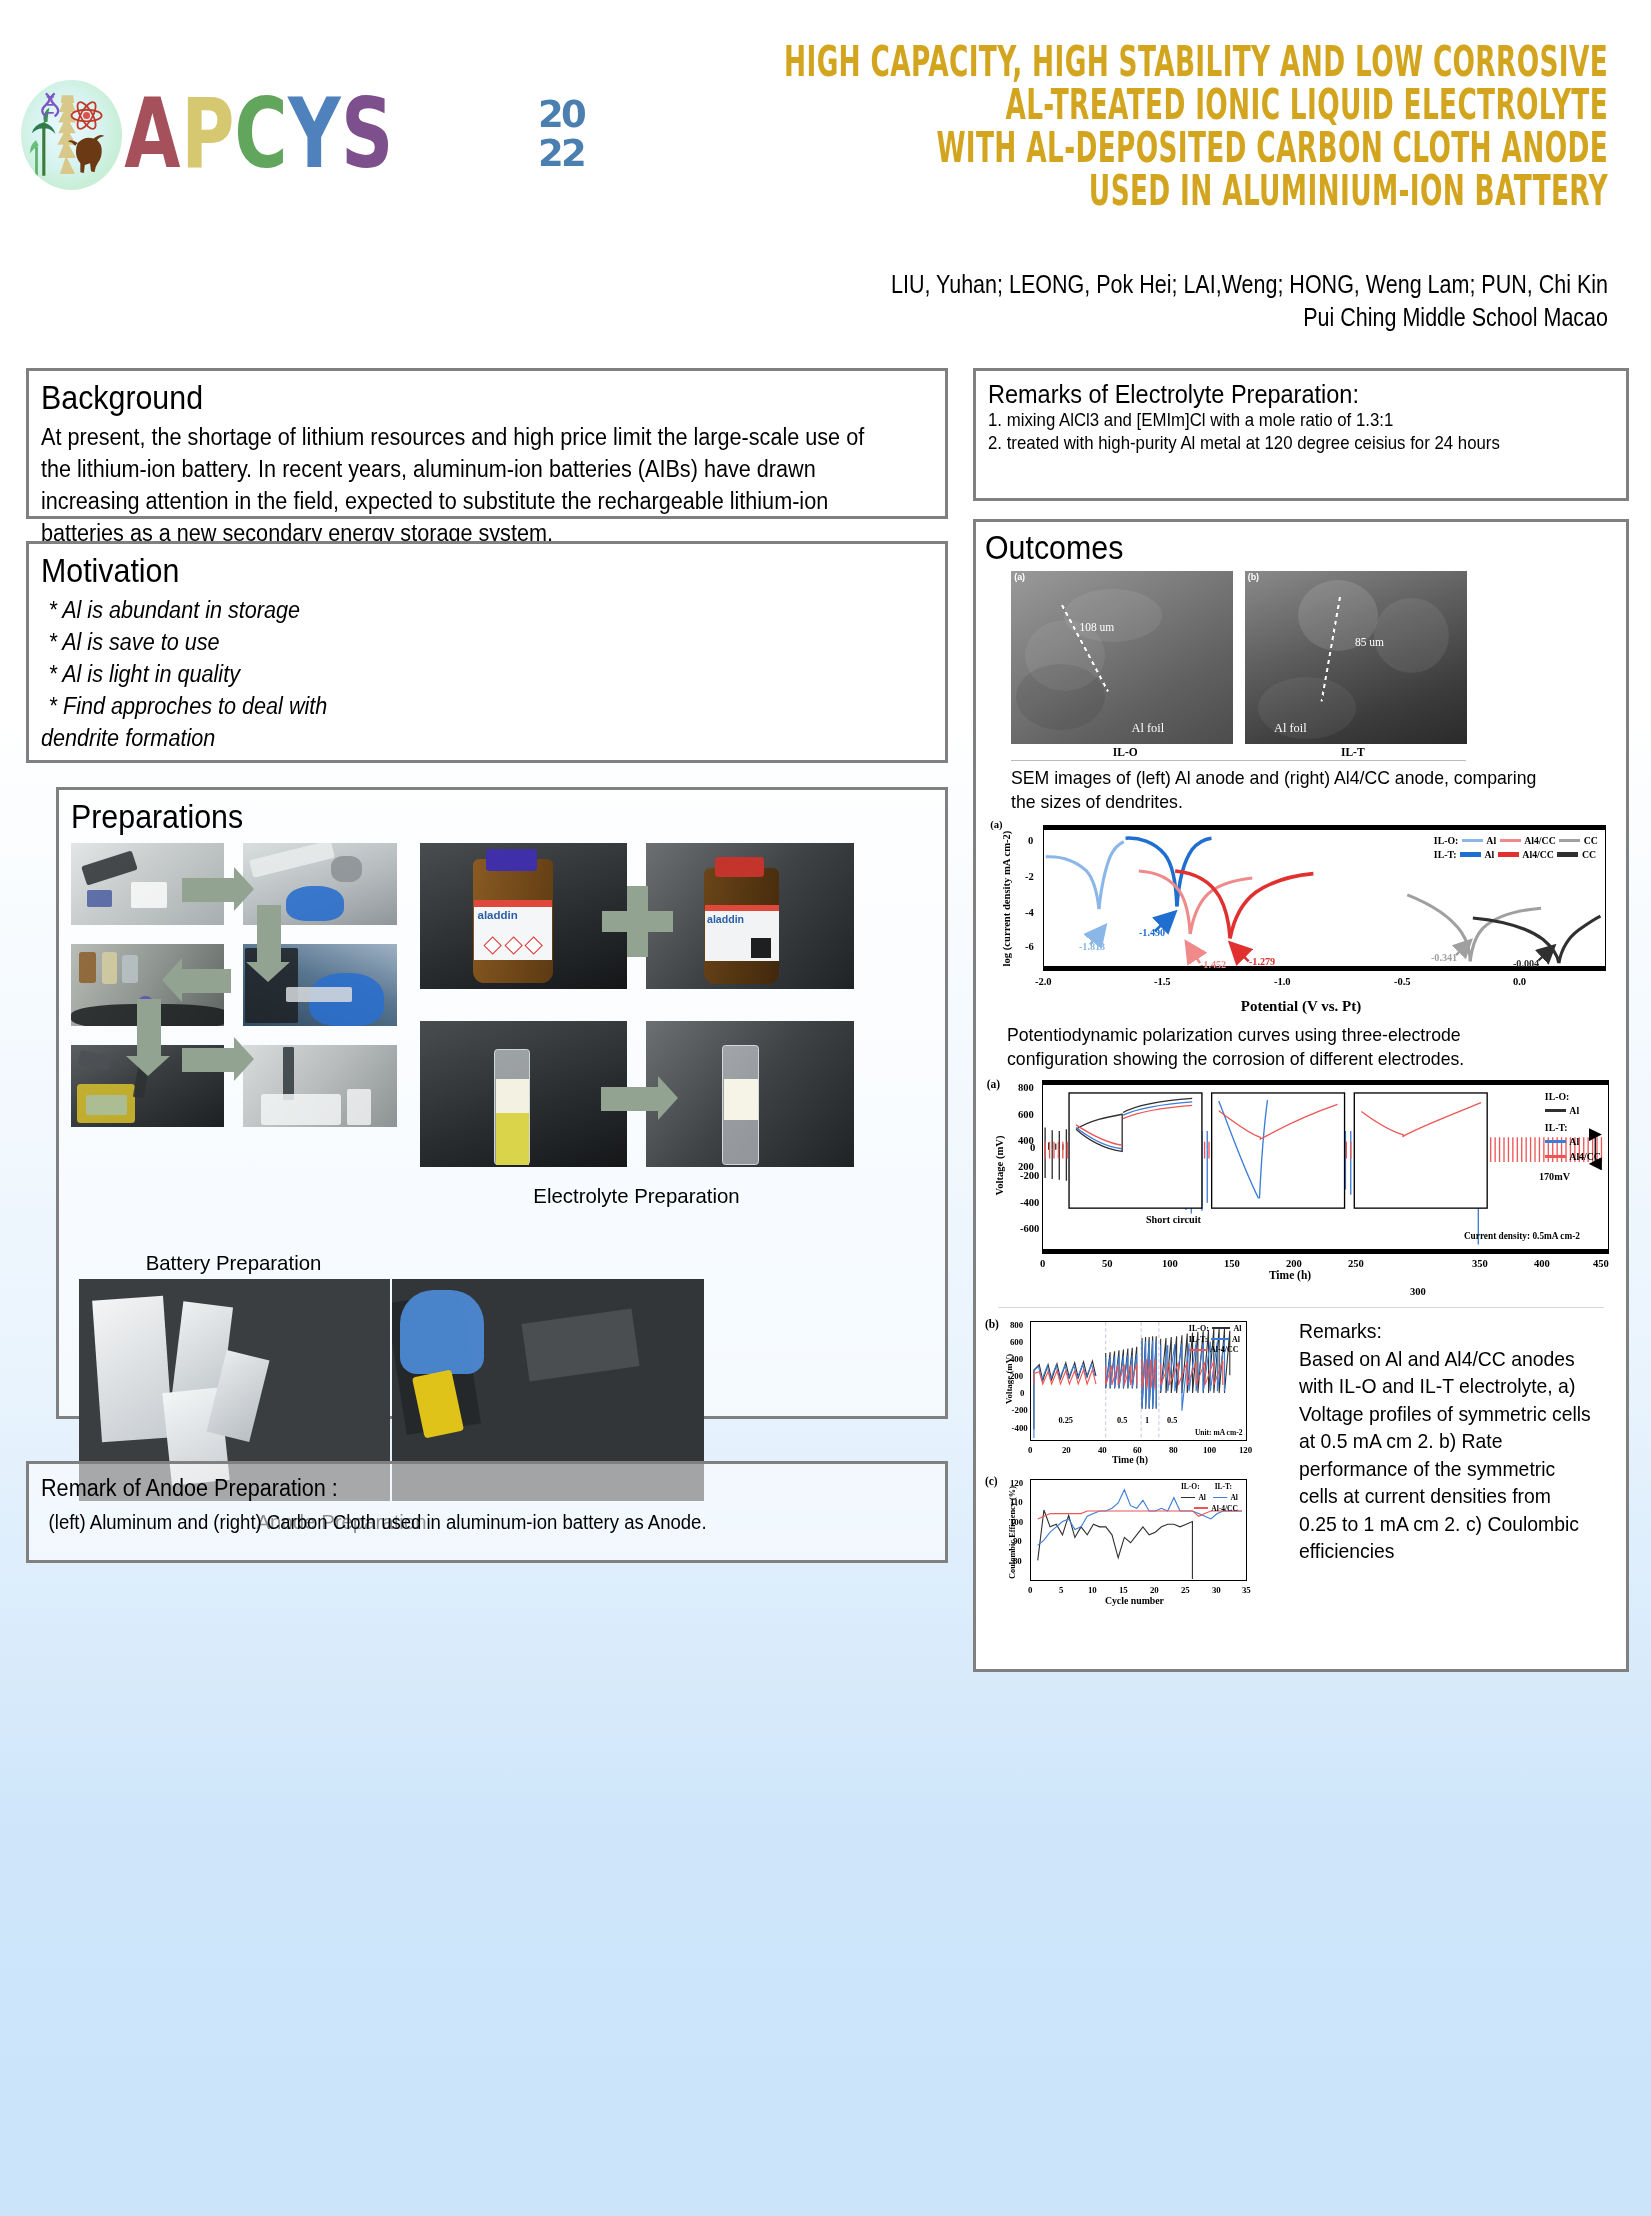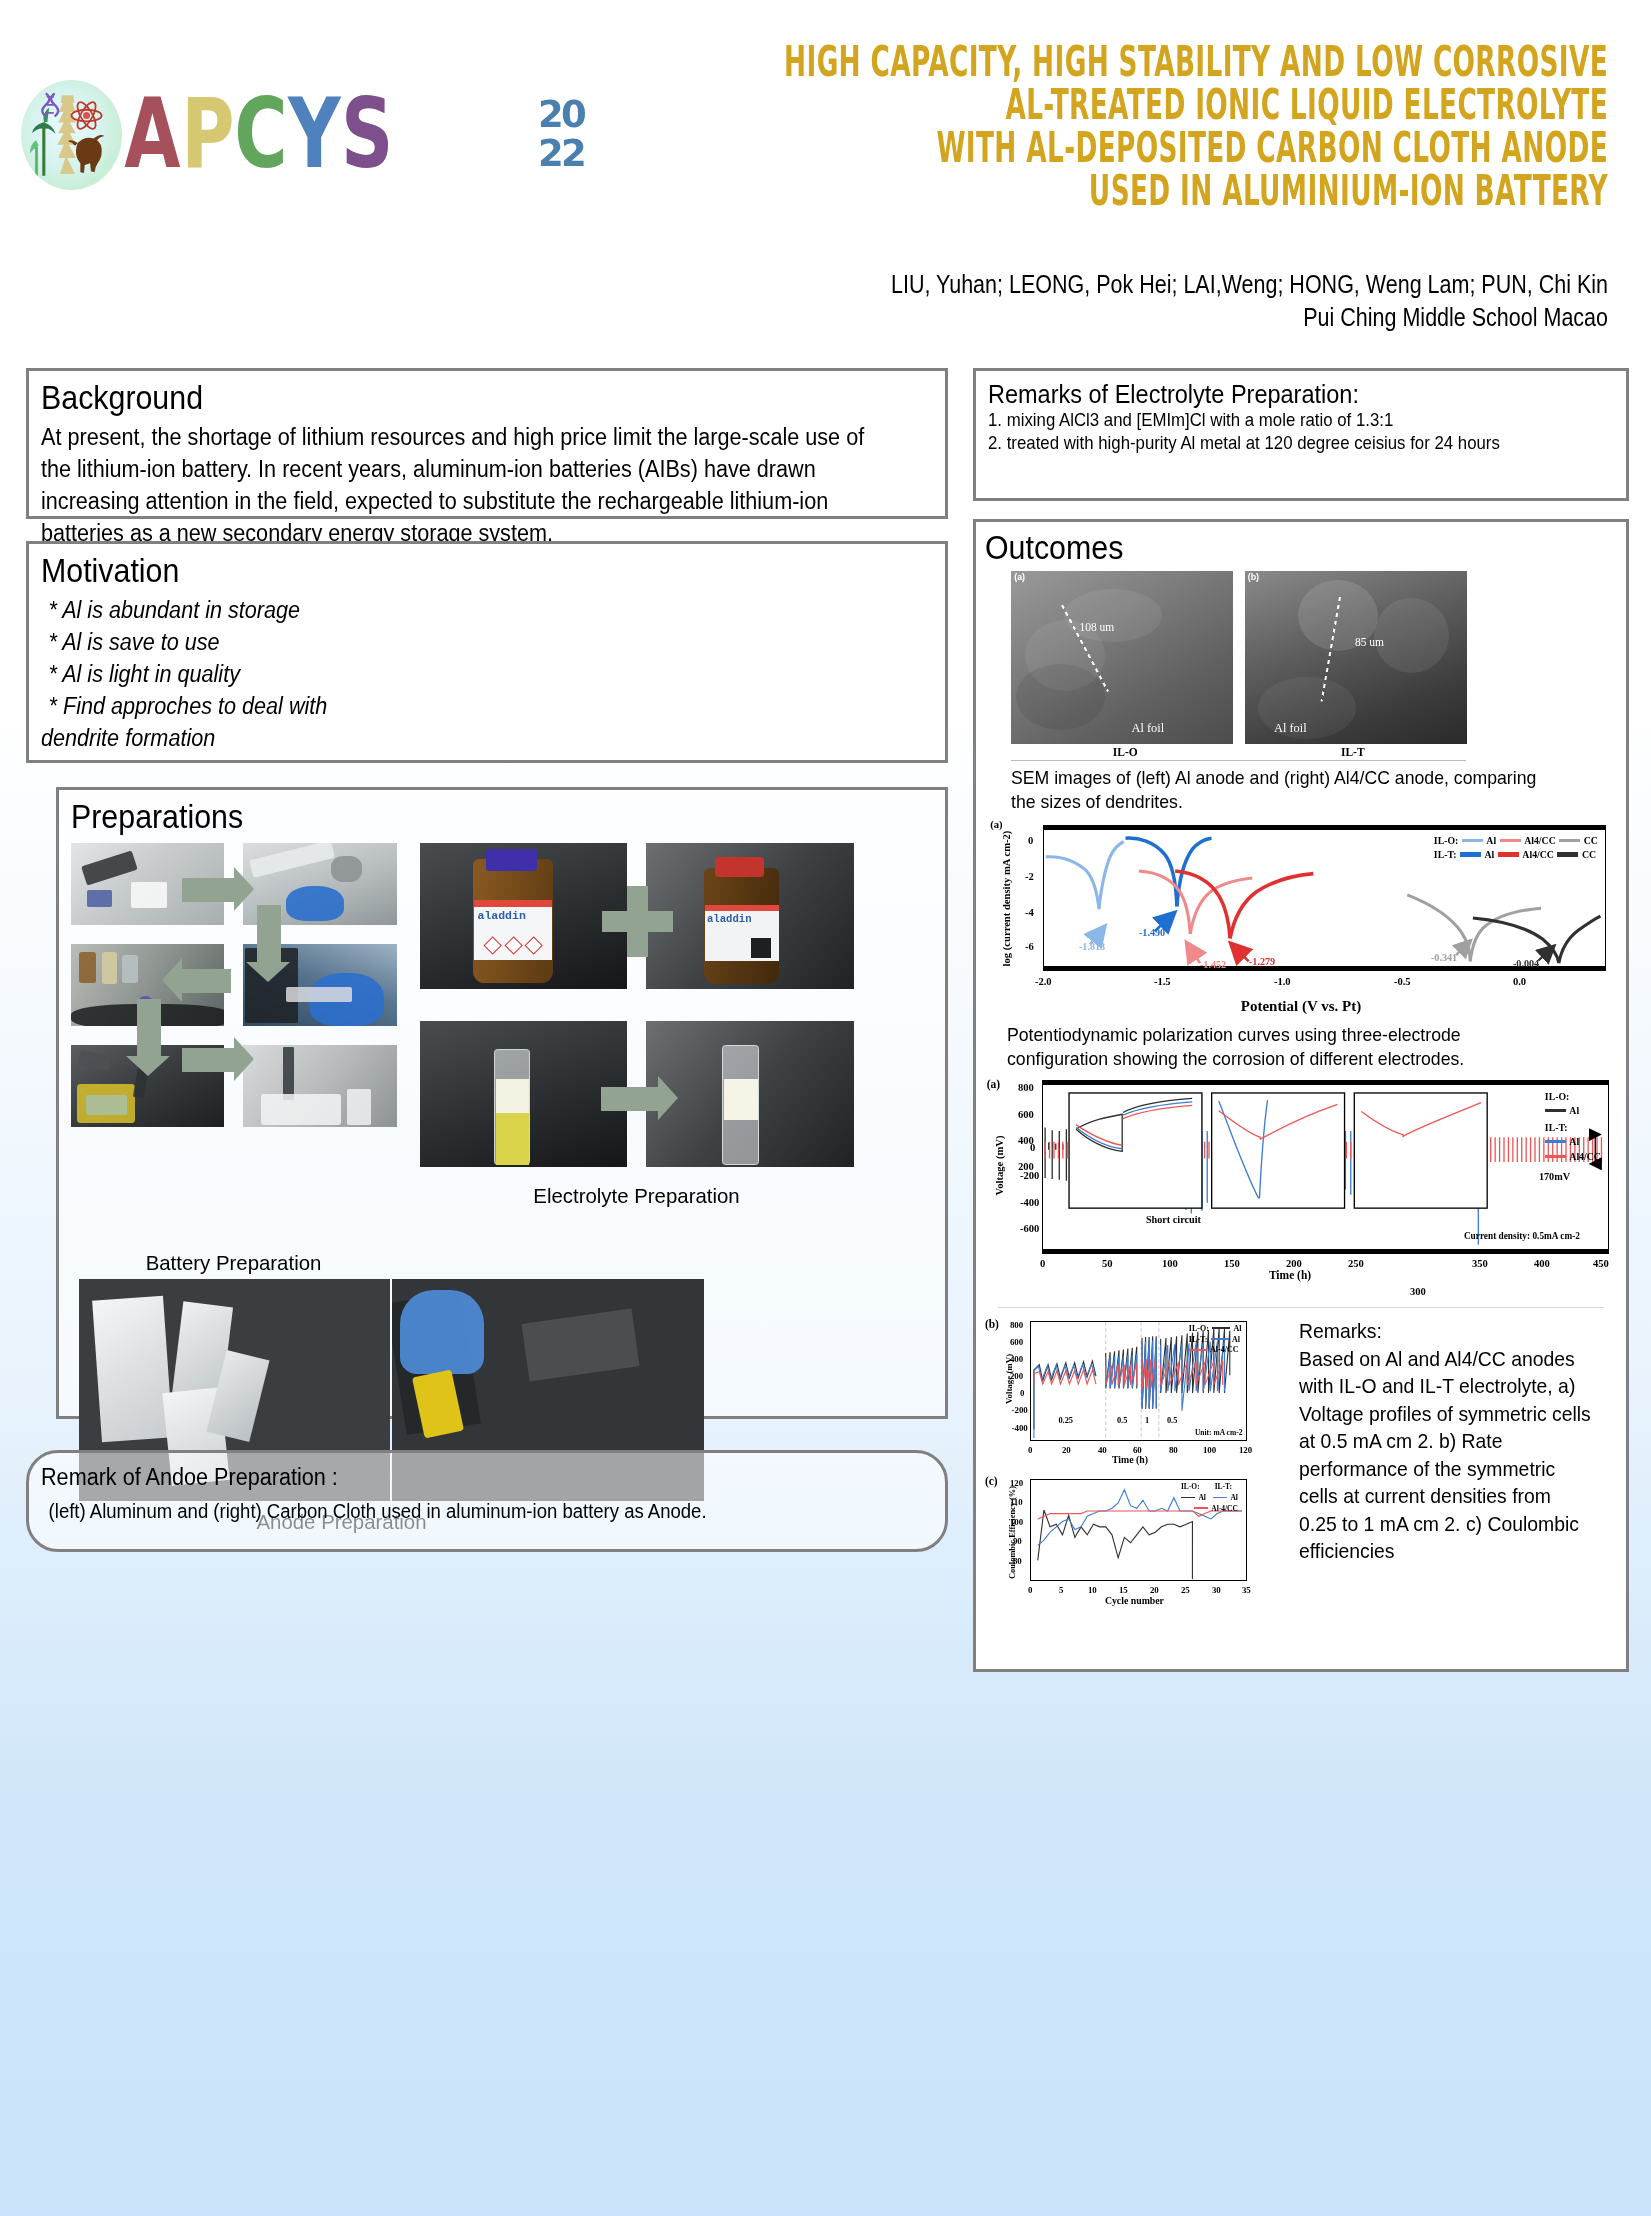--- a/index.html
+++ b/index.html
@@ -89,21 +89,21 @@
     font-size: 18.6px; line-height: 24px; color: #000; text-align: left;
     transform: scaleX(0.95); transform-origin: left top;
   }
   .fig-label { font-size: 20.4px; text-align: center; color: #000; margin-top: 6.2px; }
 
   
   .prep-wrap { display: flex; gap: 23px; margin-top: 6.2px; }
   .prep-left { width: 326px; }
   .prep-right { width: 434px; }
 
-  .photo-grid { display: grid; gap: 19px; position: relative; font-family: Liberation Mono, monospace; }
+  .photo-grid { display: grid; gap: 19px; position: relative; }
   .pg-2x3 { grid-template-columns: 1fr 1fr; grid-template-rows: 82px 82px 82px; }
   .pg-2x1 { grid-template-columns: 1fr 1fr; grid-template-rows: 146px; }
 
   .ph { position: relative; overflow: hidden; }
   .ph-a { background: linear-gradient(140deg,#e3e6e6 0%,#c9cdcd 40%,#a8aeb0 100%); }
   .ph-b { background: linear-gradient(160deg,#dadede 0%,#b6bcbe 55%,#8f9699 100%); }
   .ph-c { background: linear-gradient(120deg,#b9bdb8 0%,#8e9490 50%,#5d6461 100%); }
   .ph-d { background: linear-gradient(200deg,#9fb2c4 0%,#58758f 45%,#2f4a61 100%); }
   .ph-e { background: linear-gradient(150deg,#5b5f61 0%,#3a3d40 45%,#1d2022 100%); }
   .ph-f { background: linear-gradient(130deg,#d9dcdc 0%,#b7bbbb 50%,#8d9292 100%); }
@@ -344,21 +344,21 @@
       <div class="ph" style="background:#333639;">
         <div style="position:absolute;left:4.4px;top:17.7px;width:75px;height:133px;background:#25282a;transform:rotate(-9deg);"></div>
         <div class="glove" style="left:8px;top:10.6px;width:84px;height:84px;background:#4e8ddb;border-radius:40% 40% 20% 20%;"></div>
         <div style="position:absolute;left:26px;top:94px;width:40px;height:62px;background:#e0c319;transform:rotate(-12deg);border-radius:3.5px;"></div>
         <div style="position:absolute;left:133px;top:37px;width:111px;height:58px;background:#4a4e51;transform:rotate(-8deg);"></div>
       </div>
     </div>
     <div class="fig-label" style="margin-top:9.8px; text-align:left; margin-left:186px;">Anode Preparation</div>
   </div>
 
-  <div class="panel" style="height:102px; margin-top:31px;border-radius:32px;">
+  <div class="panel" style="height:102px; margin-top:42px;">
     <div class="body-text">Remark of Andoe Preparation :</div>
     <div class="body-sm" style="padding-left:8px; margin-top:4.4px; transform:scaleX(0.95); transform-origin:left top;">(left) Aluminum and (right) Carbon Cloth used in aluminum-ion battery as Anode.</div>
   </div>
 </div>
 
 <div id="right-col">
 
   <div class="panel white" style="height:133px;">
     <div class="body-text" style="font-size:25px;line-height:30px;">Remarks of Electrolyte Preparation:</div>
     <div class="body-xs" style="transform:scaleX(0.95);transform-origin:left top;">1. mixing  AlCl3 and [EMIm]Cl with a mole ratio of 1.3:1</div>

